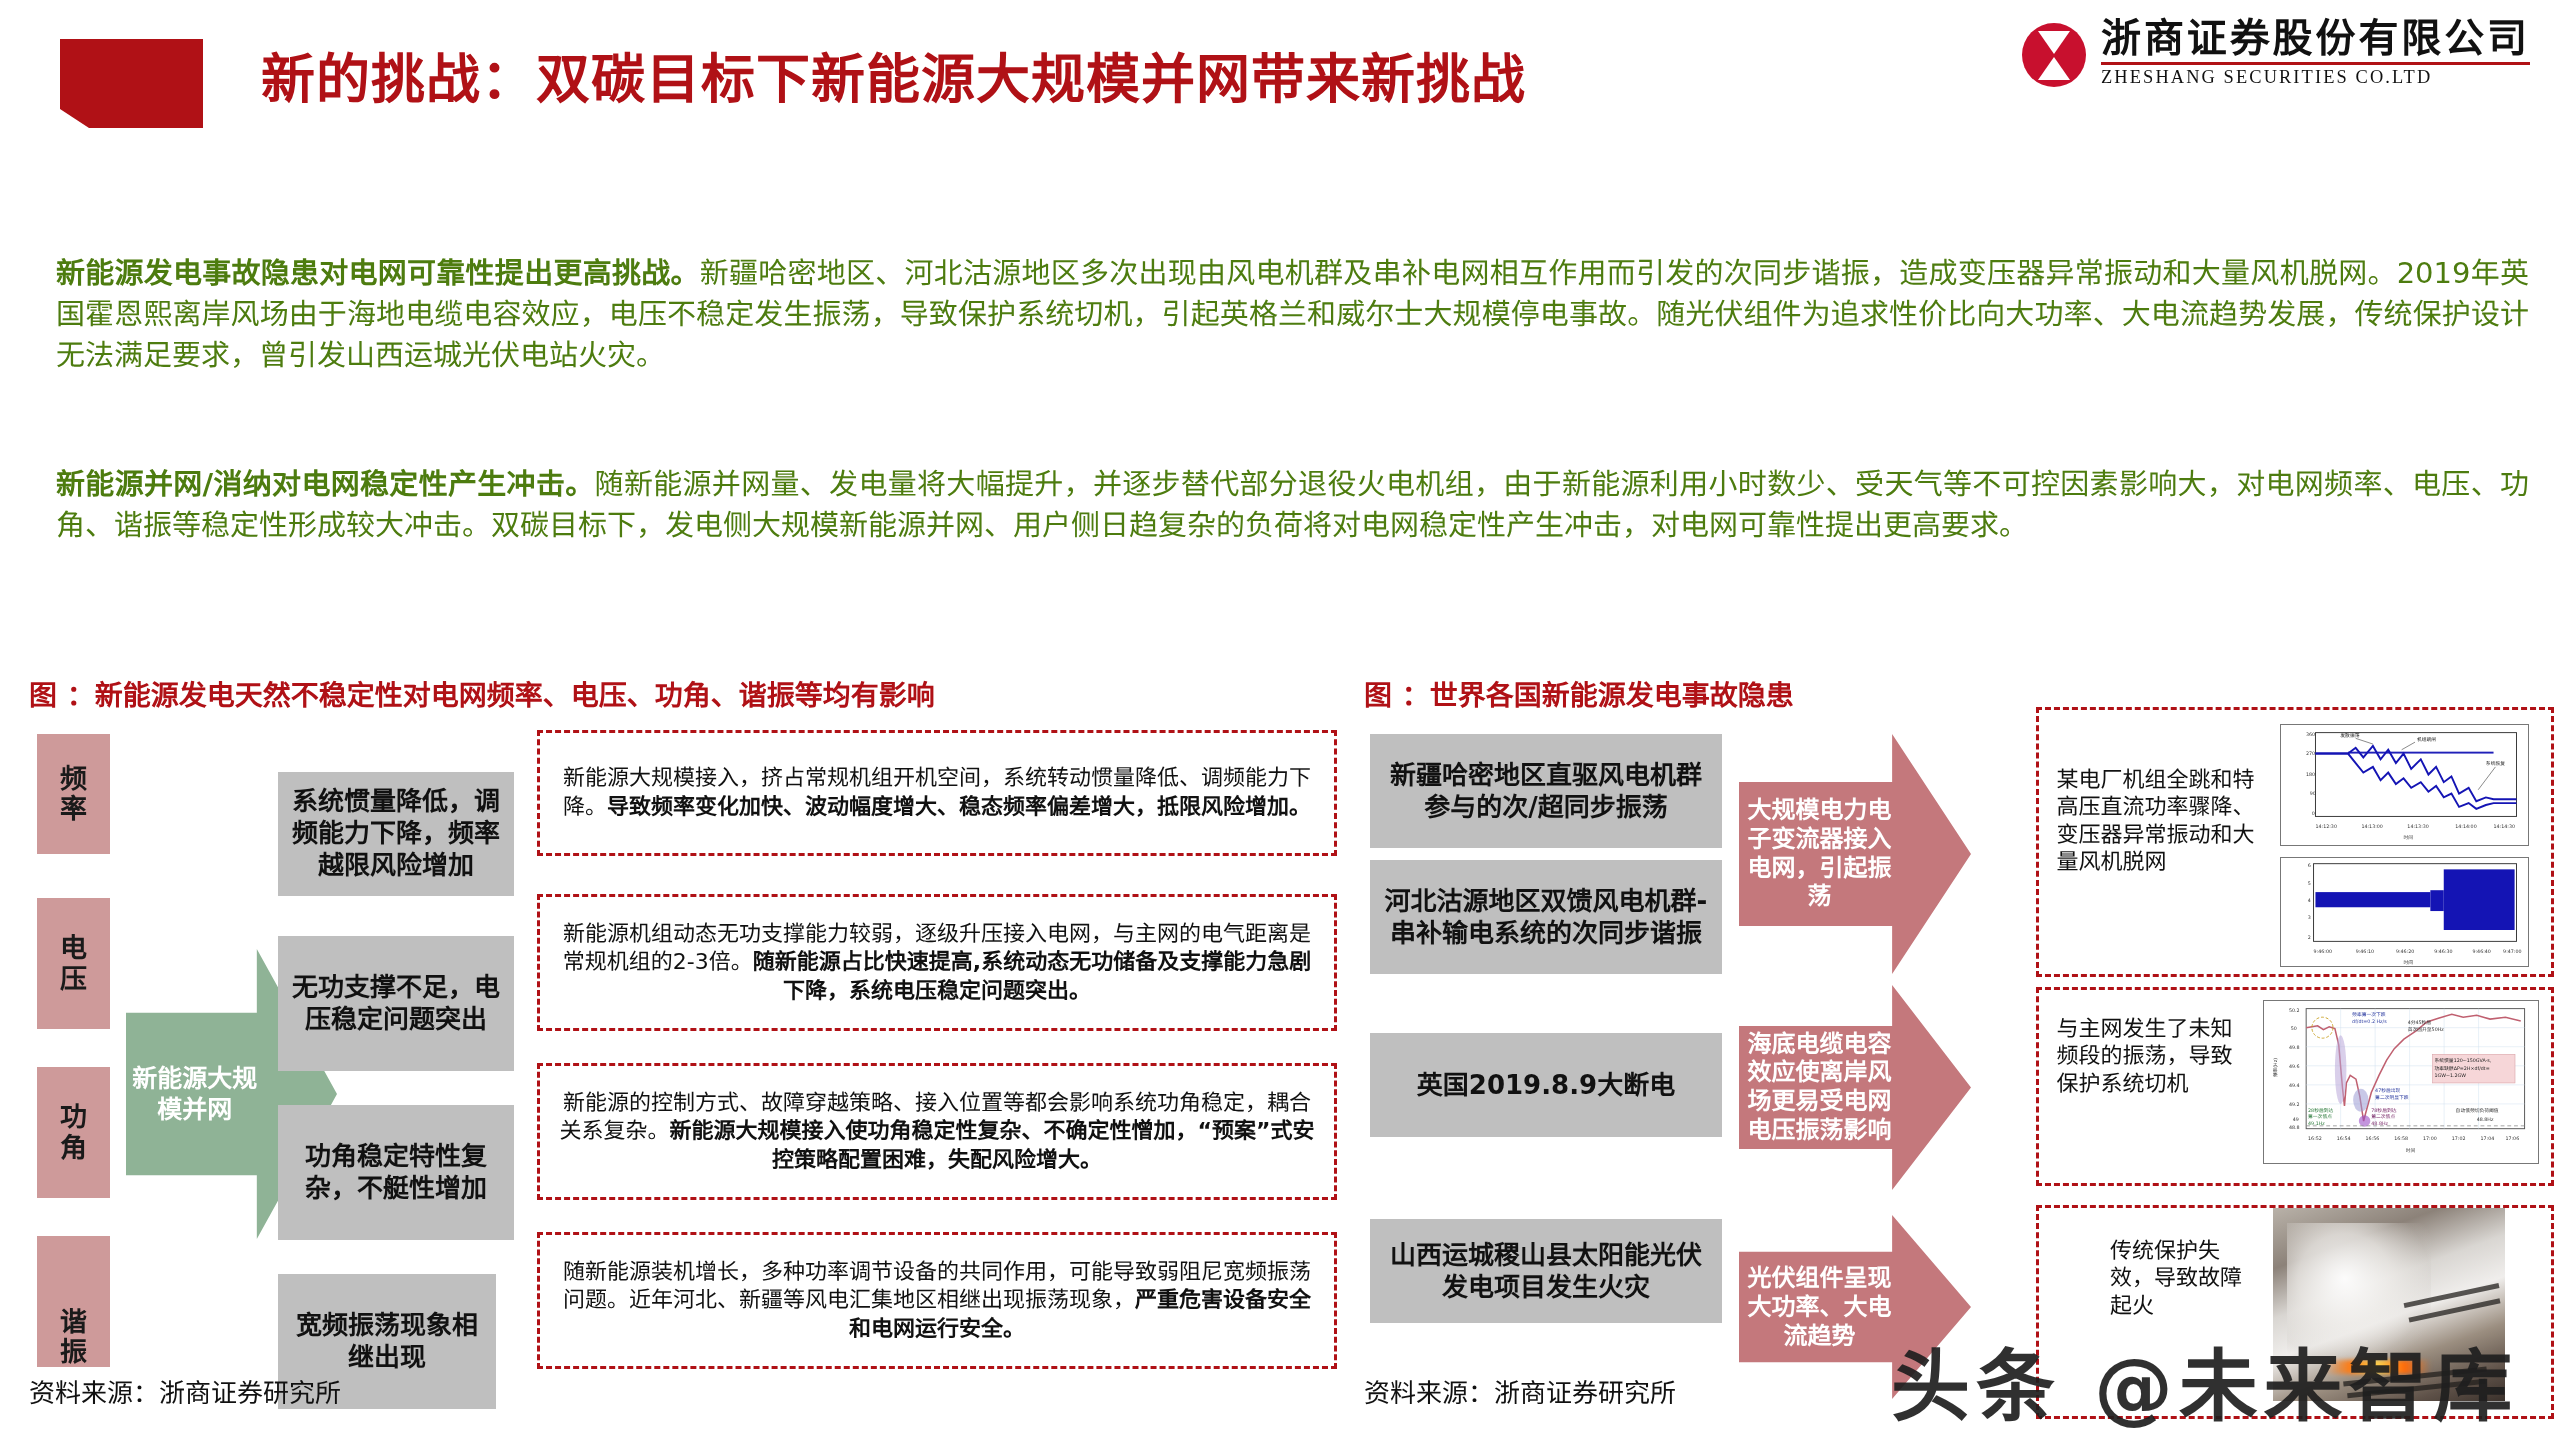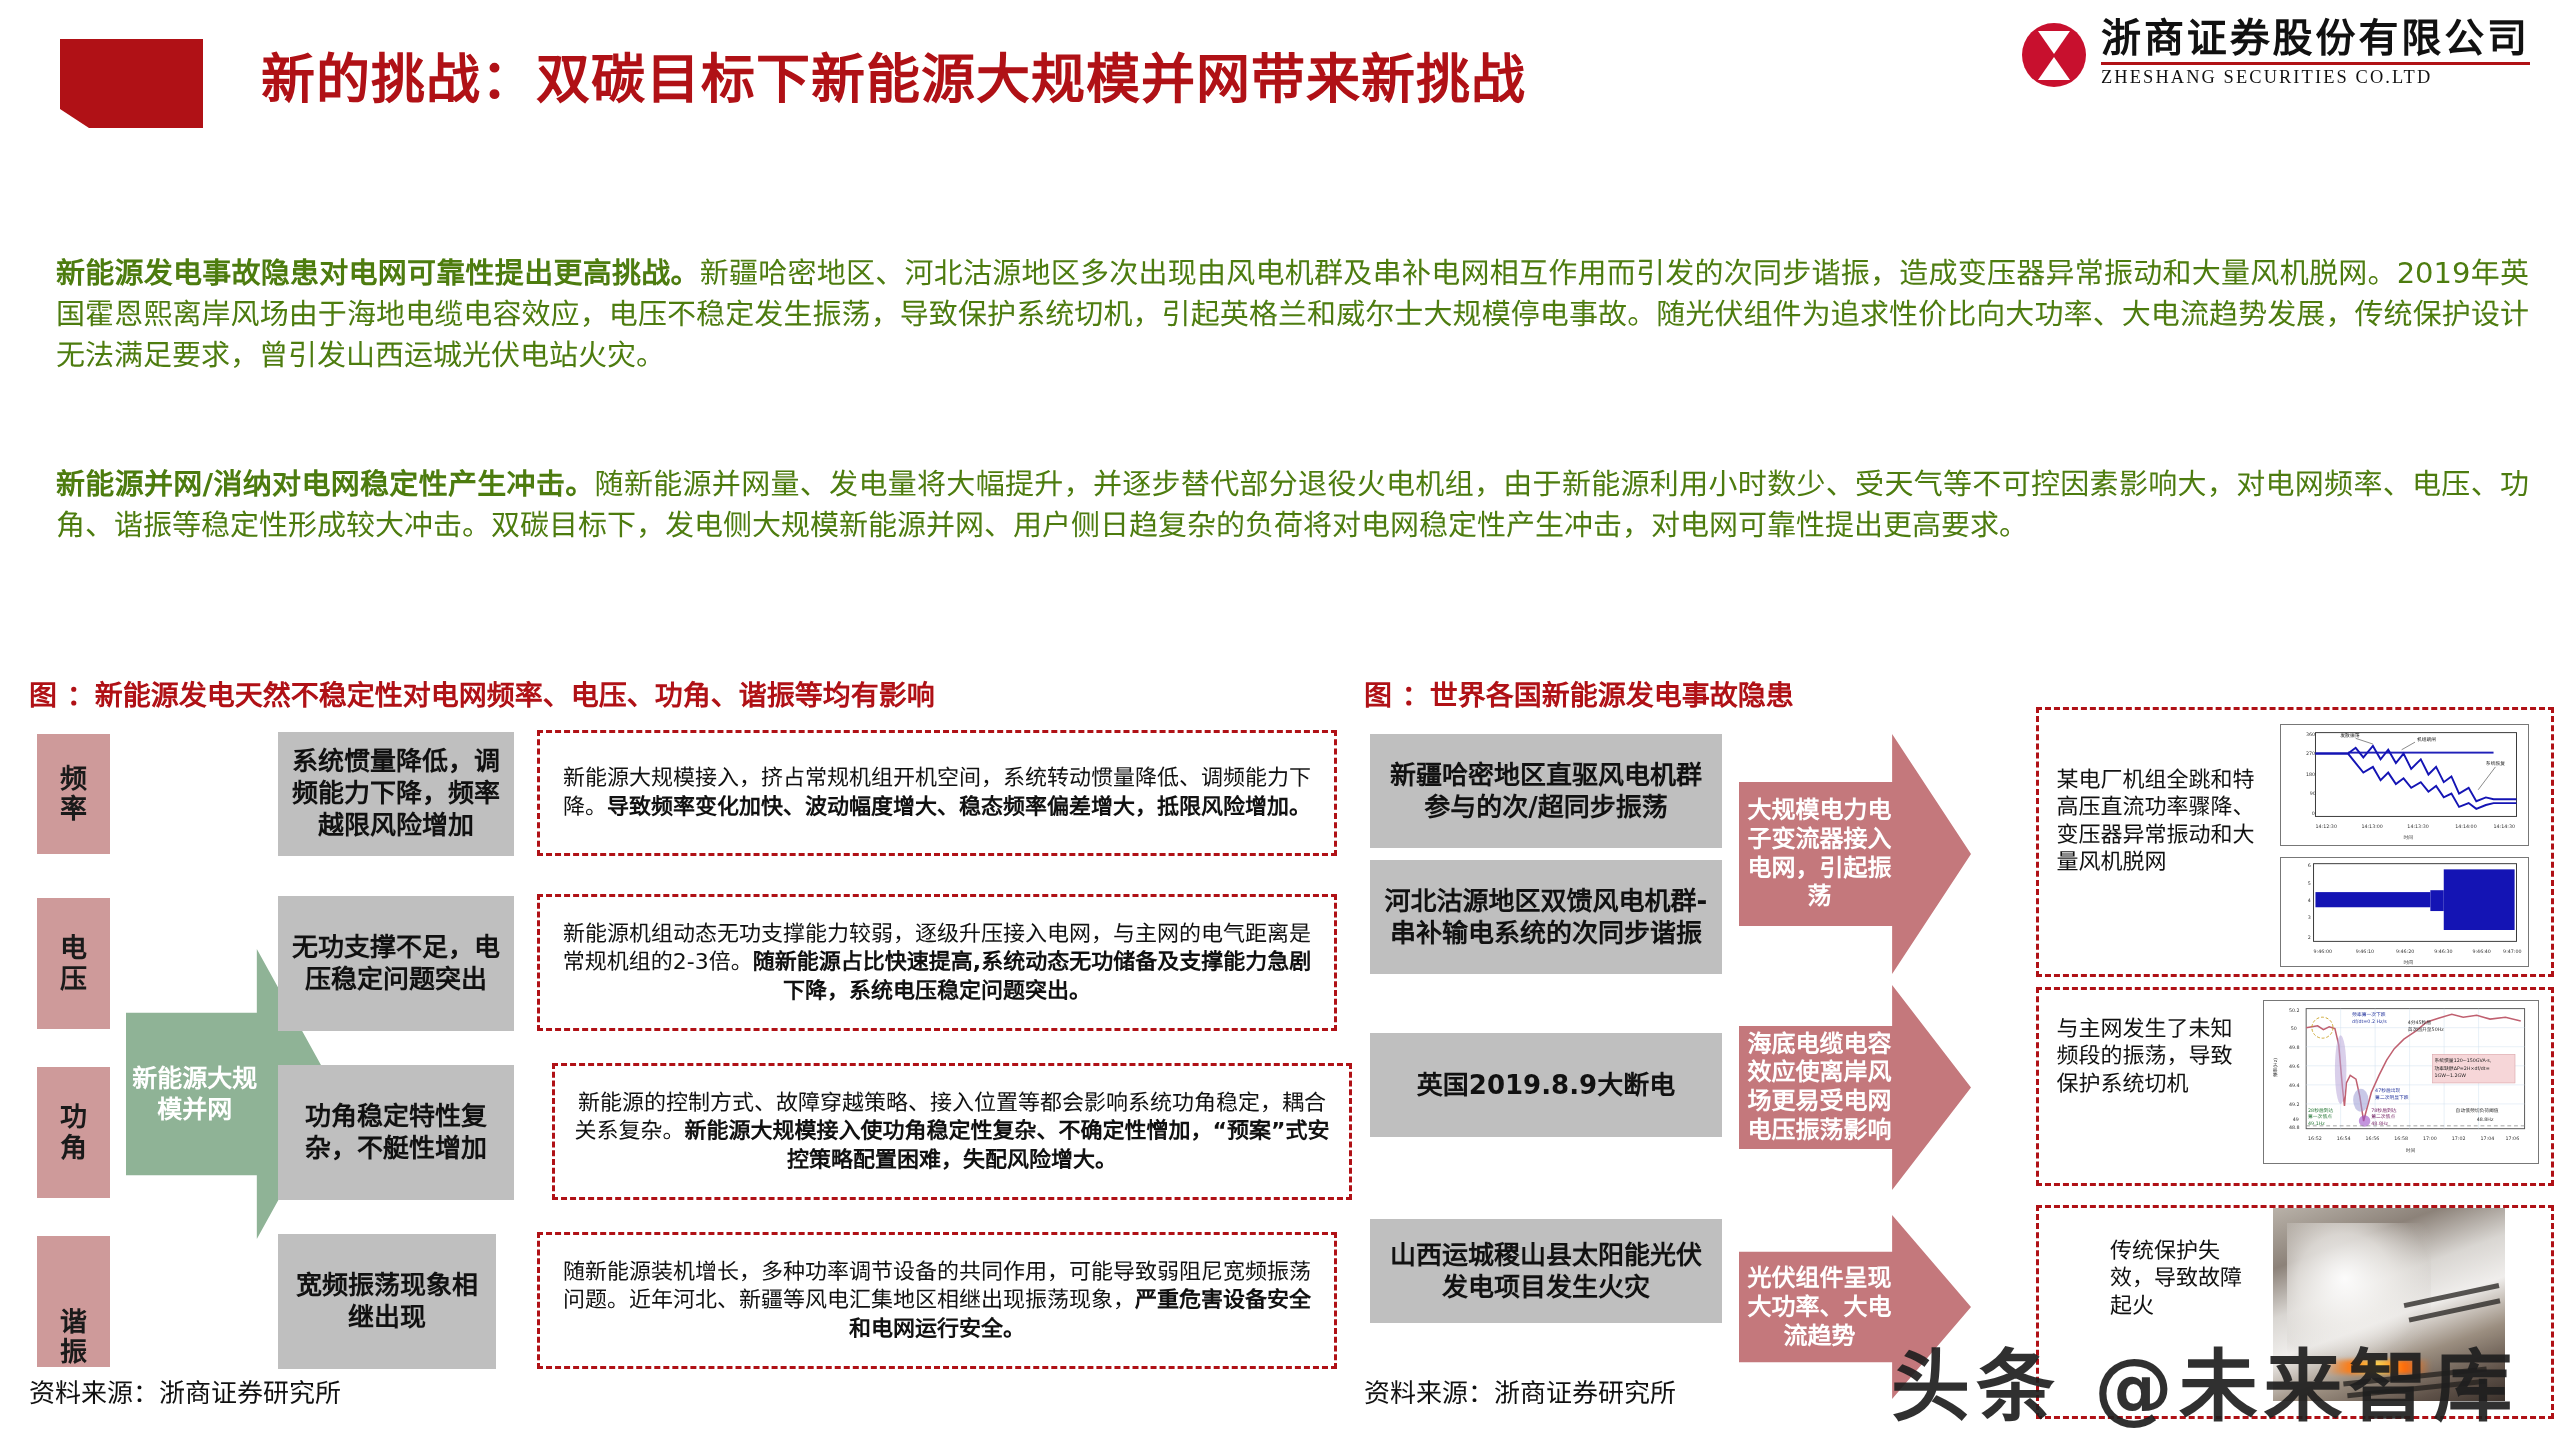--- a/index.html
+++ b/index.html
@@ -77,20 +77,21 @@
     font-weight:bold;font-size:27px;line-height:1.12;
     display:flex;align-items:center;justify-content:center;text-align:center;
     font-family:"DejaVu Sans","Liberation Sans",sans-serif;
   }
   .cat span{display:block;width:1.1em;word-break:break-all;}
   .gbox{
     position:absolute;background:#BFBFBF;color:#111;font-weight:bold;font-size:26px;
     line-height:1.22;display:flex;align-items:center;justify-content:center;text-align:center;
     padding:0 11.6px;box-sizing:border-box;
     font-family:Liberation Serif, serif;
+    margin-top:40px;
   }
   .desc{
     position:absolute;font-size:22px;line-height:1.3;color:#111;text-align:center;
     display:flex;align-items:center;justify-content:center;padding:7.7px 17.4px;box-sizing:border-box;
     font-family:"DejaVu Sans","Liberation Sans",sans-serif;
   }
   .desc b{font-weight:bold;}
 
   
   .green-arrow{
@@ -227,21 +228,21 @@
   <div class="dashed" style="left:537px;top:730px;width:800px;height:126px;">
     <div class="desc" style="left:0;top:0;width:100%;height:100%;">
       <div><span>新能源大规模接入，挤占常规机组开机空间，系统转动惯量降低、调频能力下降。</span><b>导致频率变化加快、波动幅度增大、稳态频率偏差增大，抵限风险增加。</b></div>
     </div>
   </div>
   <div class="dashed" style="left:537px;top:894px;width:800px;height:137px;">
     <div class="desc" style="left:0;top:0;width:100%;height:100%;">
       <div><span>新能源机组动态无功支撑能力较弱，逐级升压接入电网，与主网的电气距离是常规机组的2-3倍。</span><b>随新能源占比快速提高,系统动态无功储备及支撑能力急剧下降，系统电压稳定问题突出。</b></div>
     </div>
   </div>
-  <div class="dashed" style="left:552px;top:1063px;width:800px;height:137px;">
+  <div class="dashed" style="left:537px;top:1063px;width:800px;height:137px;">
     <div class="desc" style="left:0;top:0;width:100%;height:100%;">
       <div><span>新能源的控制方式、故障穿越策略、接入位置等都会影响系统功角稳定，耦合关系复杂。</span><b>新能源大规模接入使功角稳定性复杂、不确定性憎加，“预案”式安控策略配置困难，失配风险增大。</b></div>
     </div>
   </div>
   <div class="dashed" style="left:537px;top:1232px;width:800px;height:137px;">
     <div class="desc" style="left:0;top:0;width:100%;height:100%;">
       <div><span>随新能源装机增长，多种功率调节设备的共同作用，可能导致弱阻尼宽频振荡问题。近年河北、新疆等风电汇集地区相继出现振荡现象，</span><b>严重危害设备安全和电网运行安全。</b></div>
     </div>
   </div>
 

